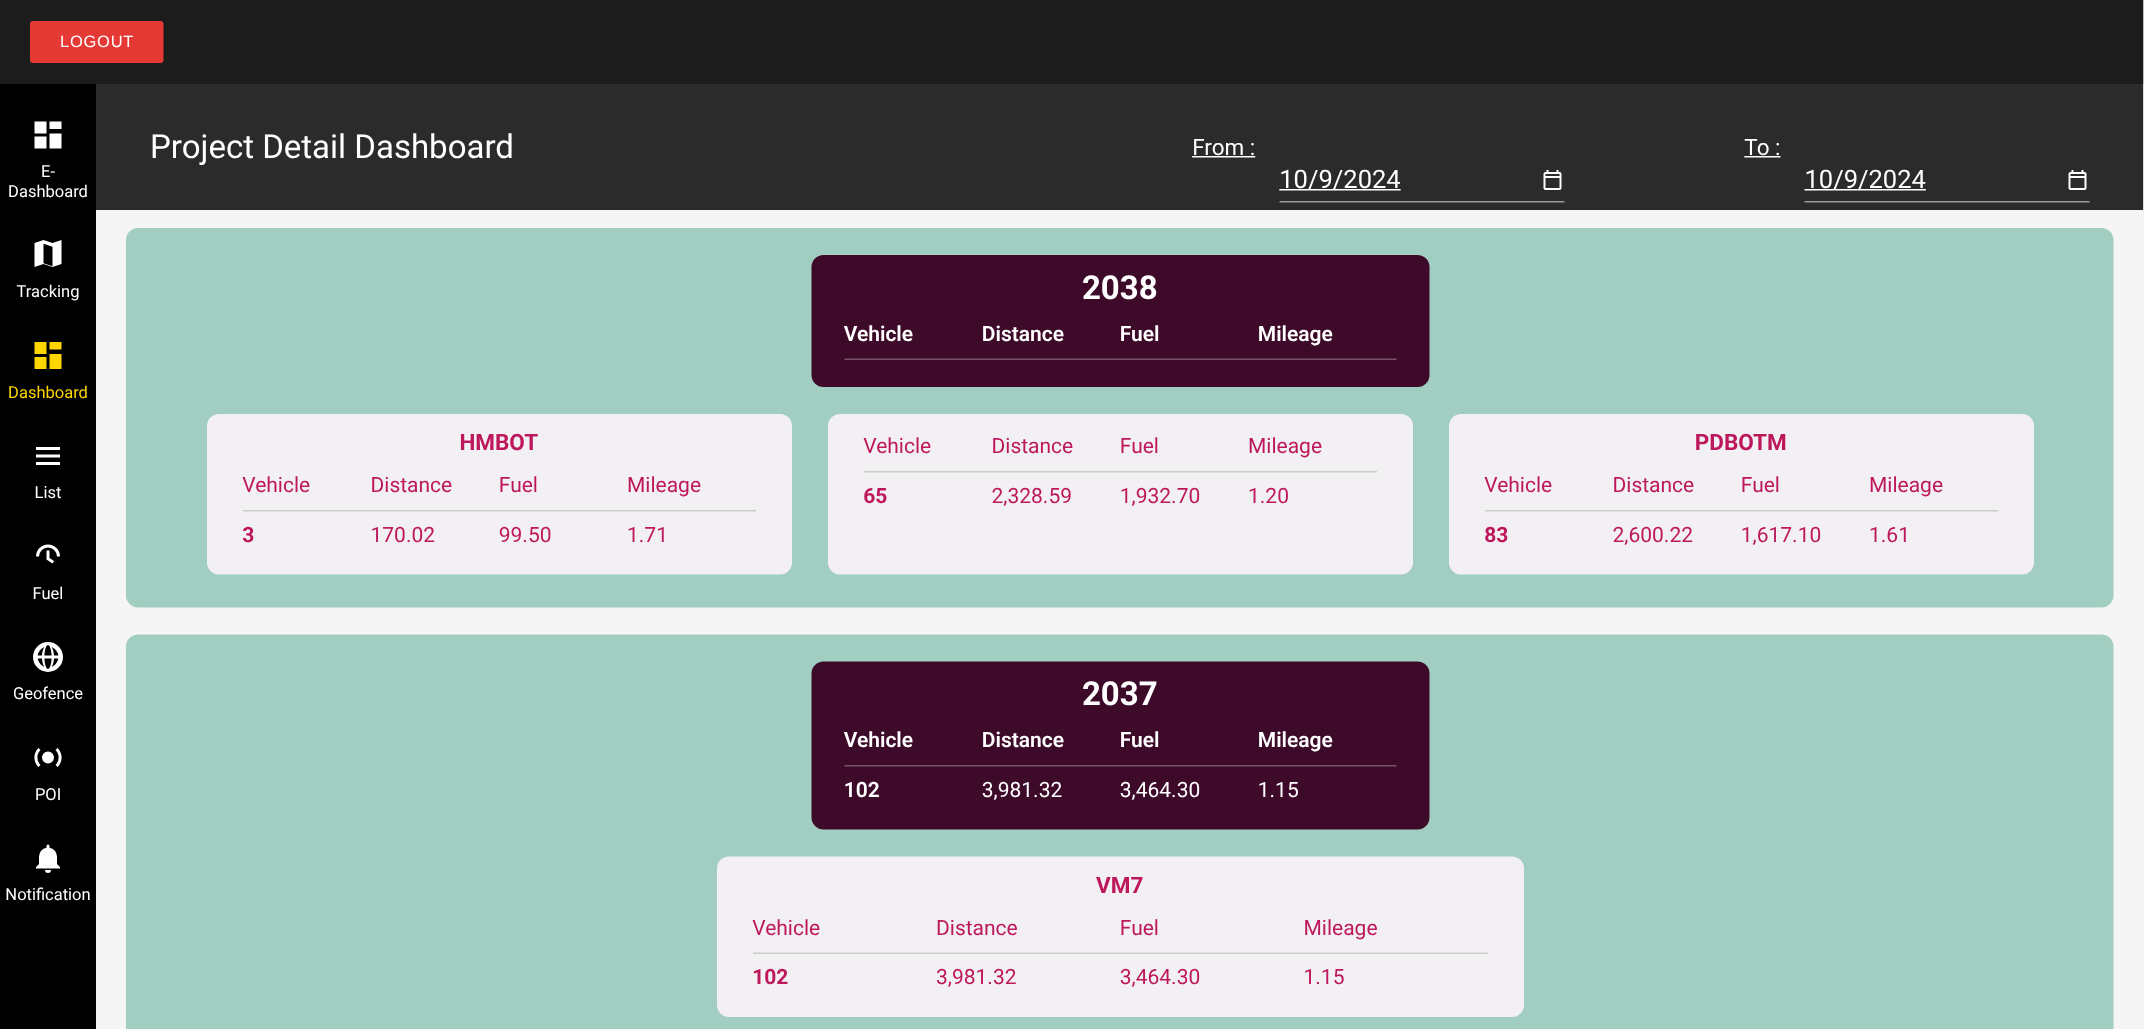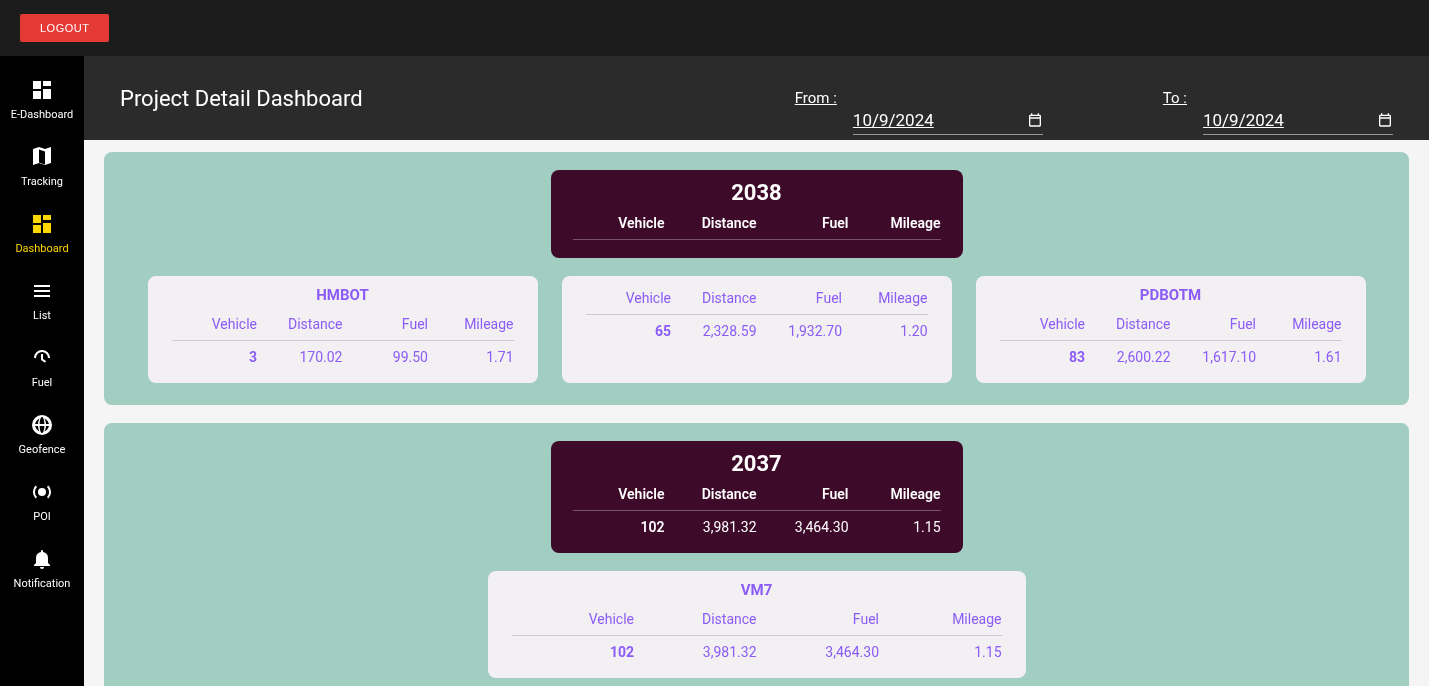--- a/index.html
+++ b/index.html
@@ -7,21 +7,21 @@
     
     .topbar { height: 56px; background: #1c1c1c; display: flex; align-items: center; padding: 0 20px; justify-content: space-between; }
     .topbar-left { display: flex; align-items: center; gap: 12px; }
     .logo-badge { width: 40px; height: 40px; background: #2c4b8a; display: flex; align-items: center; justify-content: center; border-radius: 4px; }
     .logo-badge svg { width: 28px; height: 28px; fill: #fff; }
     .brand { color: #fff; font-size: 22px; font-weight: 300; }
     .brand b { font-weight: 600; }
     .logout-btn { background: #e53935; color: #fff; border: none; padding: 8px 20px; font-size: 11px; letter-spacing: 0.5px; cursor: pointer; border-radius: 2px; }
 
     .layout { display: flex; height: calc(686px - 56px); }
-    .sidebar { width: 84px; background: #000; display: flex; flex-direction: column; align-items: center; padding-top: 12px; gap: 4px; flex-shrink: 0; }
+    .sidebar { width: 64px; background: #000; display: flex; flex-direction: column; align-items: center; padding-top: 12px; gap: 4px; flex-shrink: 0; }
     .sidebar-item { display: flex; flex-direction: column; align-items: center; color: #fff; font-size: 11px; padding: 10px 4px; cursor: pointer; width: 100%; text-align: center; }
     .sidebar-item.active { color: #ffd600; }
     .sidebar-icon { width: 24px; height: 24px; margin-bottom: 6px; fill: currentColor; }
 
     .main { flex: 1; display: flex; flex-direction: column; overflow: hidden; }
     .header-bar { height: 84px; background: #2b2b2b; display: flex; align-items: center; padding: 0 36px; color: #fff; gap: 40px; }
     .page-title { font-size: 22px; font-weight: 400; flex: 1; }
     .date-group { display: flex; align-items: center; gap: 16px; text-decoration: underline; }
     .date-label { font-size: 15px; }
     .date-field { display: flex; align-items: center; border-bottom: 1px solid #999; padding-bottom: 4px; gap: 80px; min-width: 190px; justify-content: space-between; margin-top: 48px; }
@@ -30,27 +30,27 @@
 
     .content { flex: 1; overflow-y: auto; padding: 12px 20px; }
     .content::-webkit-scrollbar { width: 14px; }
     .content::-webkit-scrollbar-track { background: #eee; }
     .content::-webkit-scrollbar-thumb { background: #bbb; border-radius: 7px; }
 
     .project-panel { background: #a2cec1; border-radius: 8px; padding: 18px 28px 22px; margin-bottom: 18px; }
     .summary-card { background: #3d0a2a; color: #fff; border-radius: 8px; width: 412px; margin: 0 auto 18px; padding: 10px 22px 14px; }
     .summary-title { text-align: center; font-size: 22px; font-weight: 700; margin-bottom: 6px; }
     .stat-row { display: flex; }
-    .stat-col { flex: 1; text-align: right; padding: 4px 0; }
+    .stat-col { flex: 1; text-align: left; padding: 4px 0; }
     .stat-head { font-size: 14px; font-weight: 600; }
     .stat-val { font-size: 14px; font-weight: 400; }
     .hr { border: 0; border-top: 1px solid rgba(255,255,255,0.3); margin: 4px 0; }
 
     .sub-row { display: flex; gap: 24px; justify-content: center; }
-    .sub-card { background: #f3f0f3; color: #8b5cf6; border-radius: 8px; padding: 10px 24px 14px; flex: none; width: 390px; }
+    .sub-card { background: #f3f0f3; color: #be185d; border-radius: 8px; padding: 10px 24px 14px; flex: none; width: 390px; }
     .sub-row.center .sub-card { width: 538px; }
     .sub-title { text-align: center; font-size: 15px; font-weight: 700; margin-bottom: 8px; }
     .sub-card .stat-head { font-size: 14px; font-weight: 400; }
     .sub-card .stat-val { font-size: 14px; font-weight: 700; }
     .sub-card .stat-col:first-child .stat-val,
     .summary-card .stat-col:first-child .stat-val { font-weight: 600; }
     .sub-card .hr { border-top-color: #ccc; }
     .sub-card .stat-val { font-weight: 400; }
     .sub-card .stat-col:nth-child(1) .stat-val { font-weight: 700; }
   </style>

